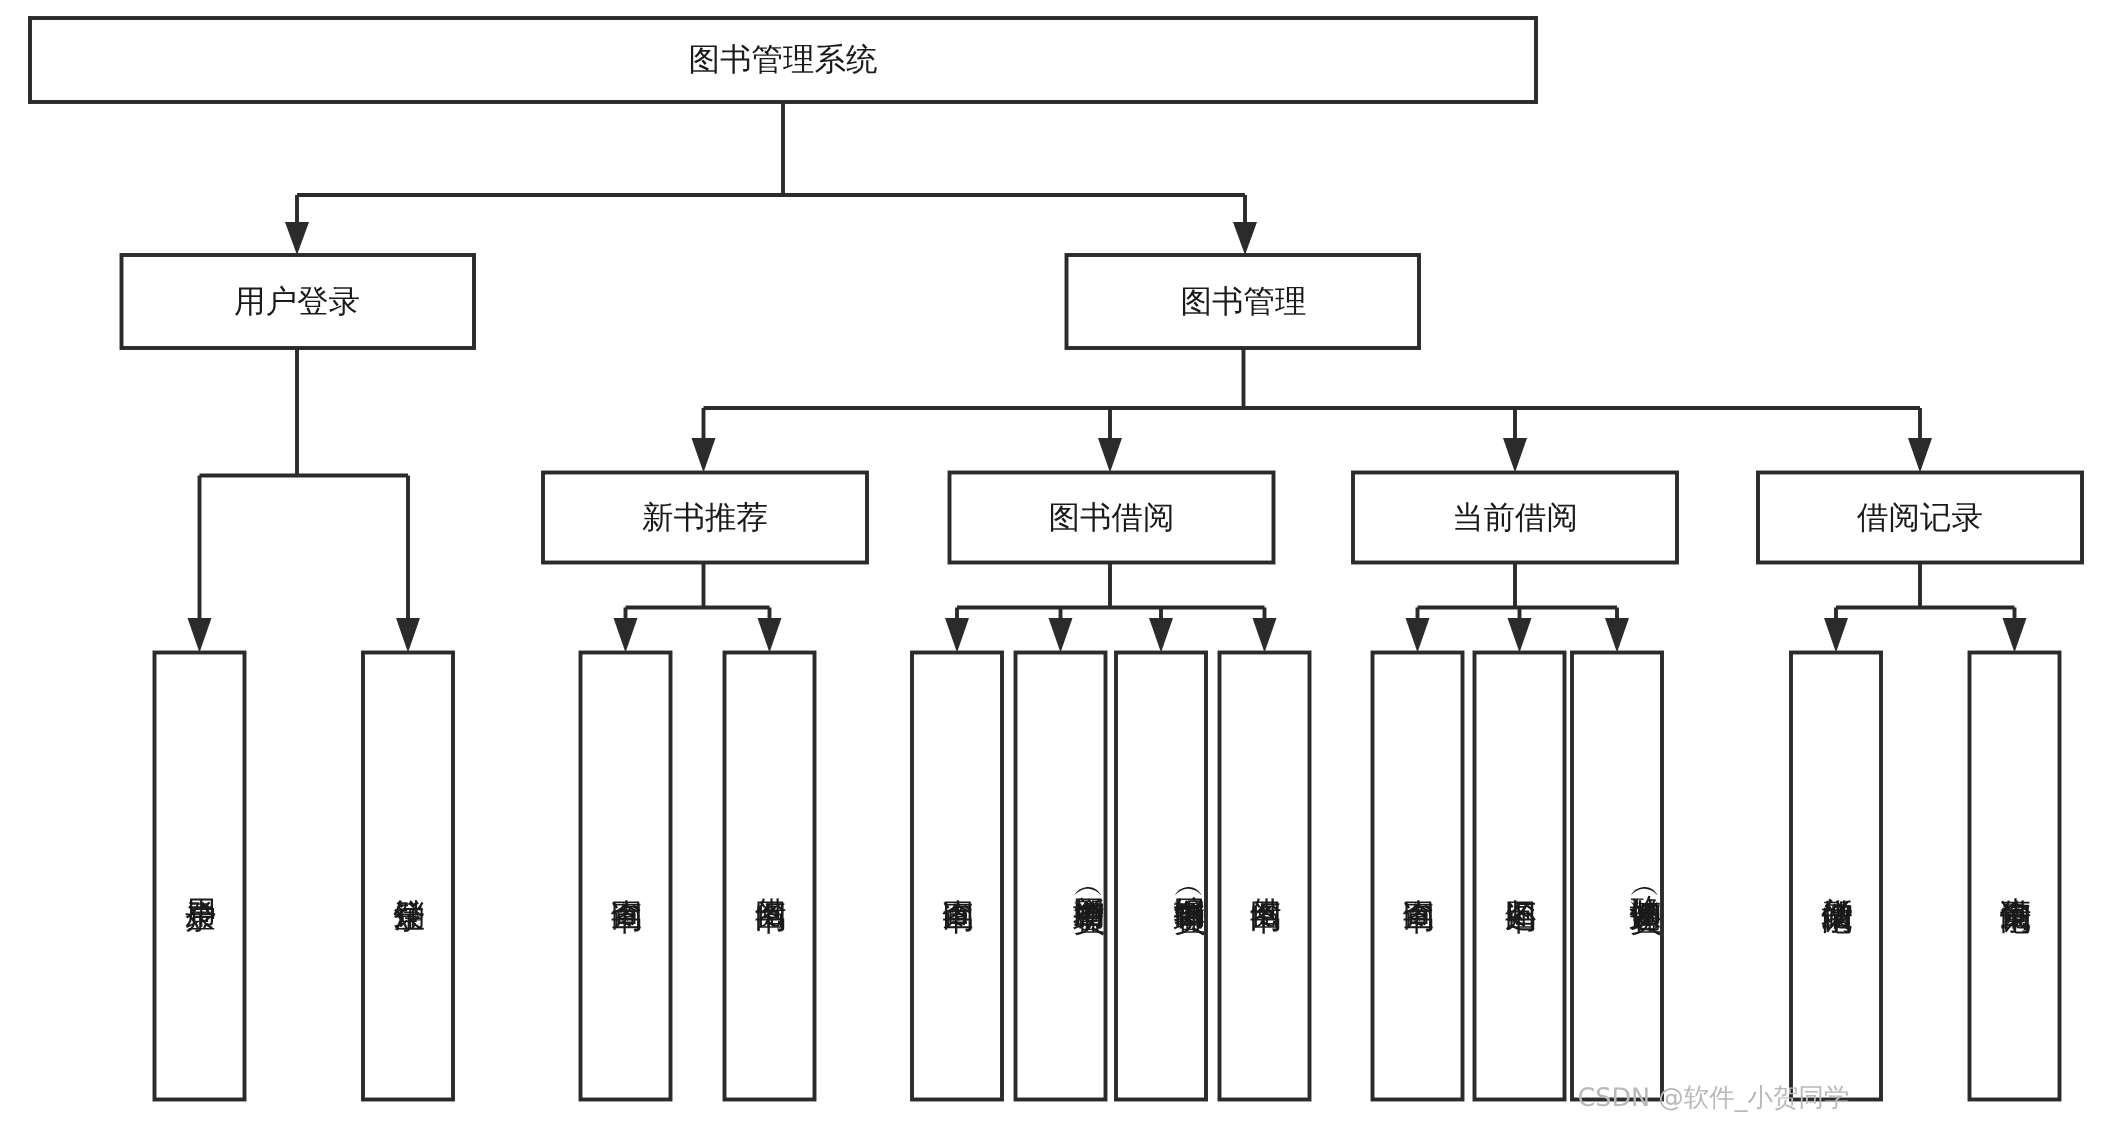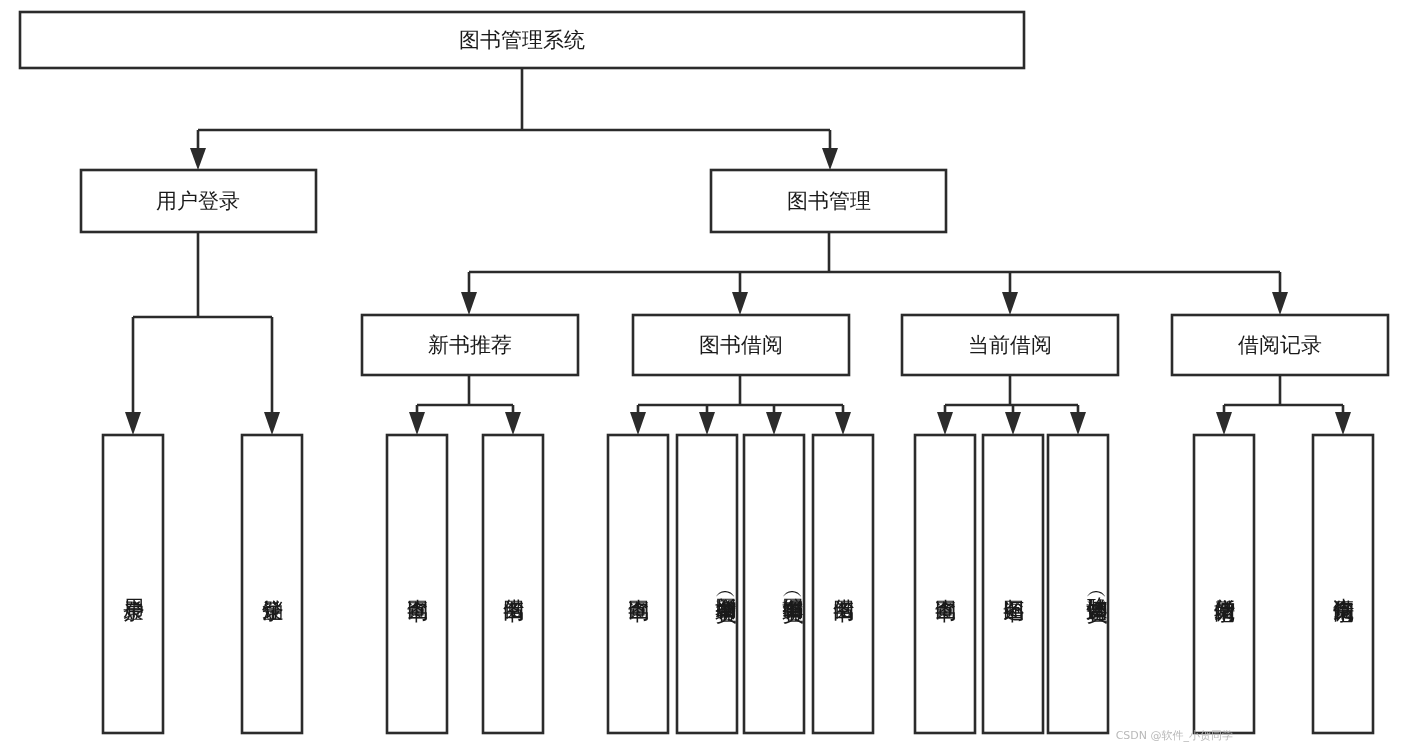--- a/index.html
+++ b/index.html
@@ -10,21 +10,21 @@
   .node-box{fill:#ffffff;stroke:#2b2b2b;stroke-width:2.6;}
   .connector{stroke:#2b2b2b;stroke-width:2.6;fill:none;stroke-linecap:butt;}
   .arrow-head{fill:#2b2b2b;stroke:none;}
   .node-label{fill:#1a1a1a;font-family:"DejaVu Sans","Liberation Sans",sans-serif;
               font-size:21px;text-anchor:middle;dominant-baseline:middle;}
   .leaf-label-wrap{position:absolute;display:flex;align-items:center;justify-content:center;
       writing-mode:vertical-rl;text-orientation:upright;
       font-family:"DejaVu Sans","Liberation Sans",sans-serif;
       font-size:21px;line-height:1.12;color:#1a1a1a;letter-spacing:1px;
       white-space:nowrap;overflow:hidden;pointer-events:none;}
-  .watermark{position:absolute;right:8px;bottom:4px;font-size:11px;color:#b9b9b9;
+  .watermark{position:absolute;right:8px;bottom:4px;font-size:17px;color:#b9b9b9;
              font-family:"DejaVu Sans","Liberation Sans",sans-serif;white-space:nowrap;}
 </style>
 </head>
 <body>
 
 <div id="diagram-root">
 
   <svg id="tree" viewBox="0 0 1405 747">
 
     <g>

